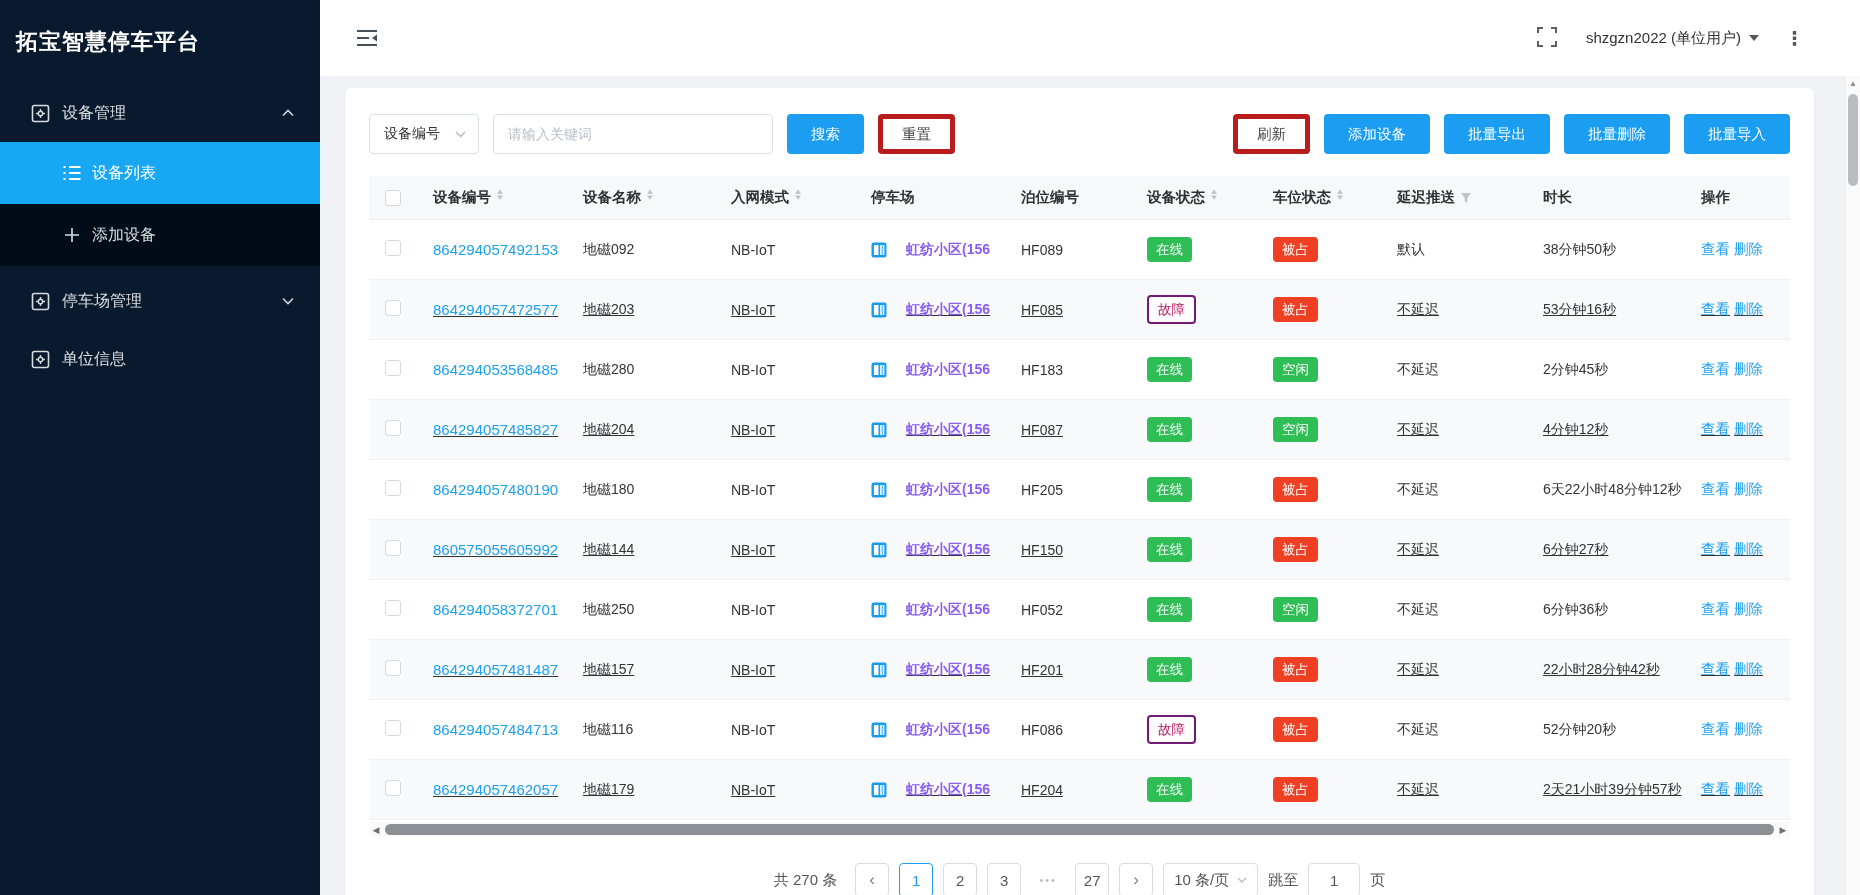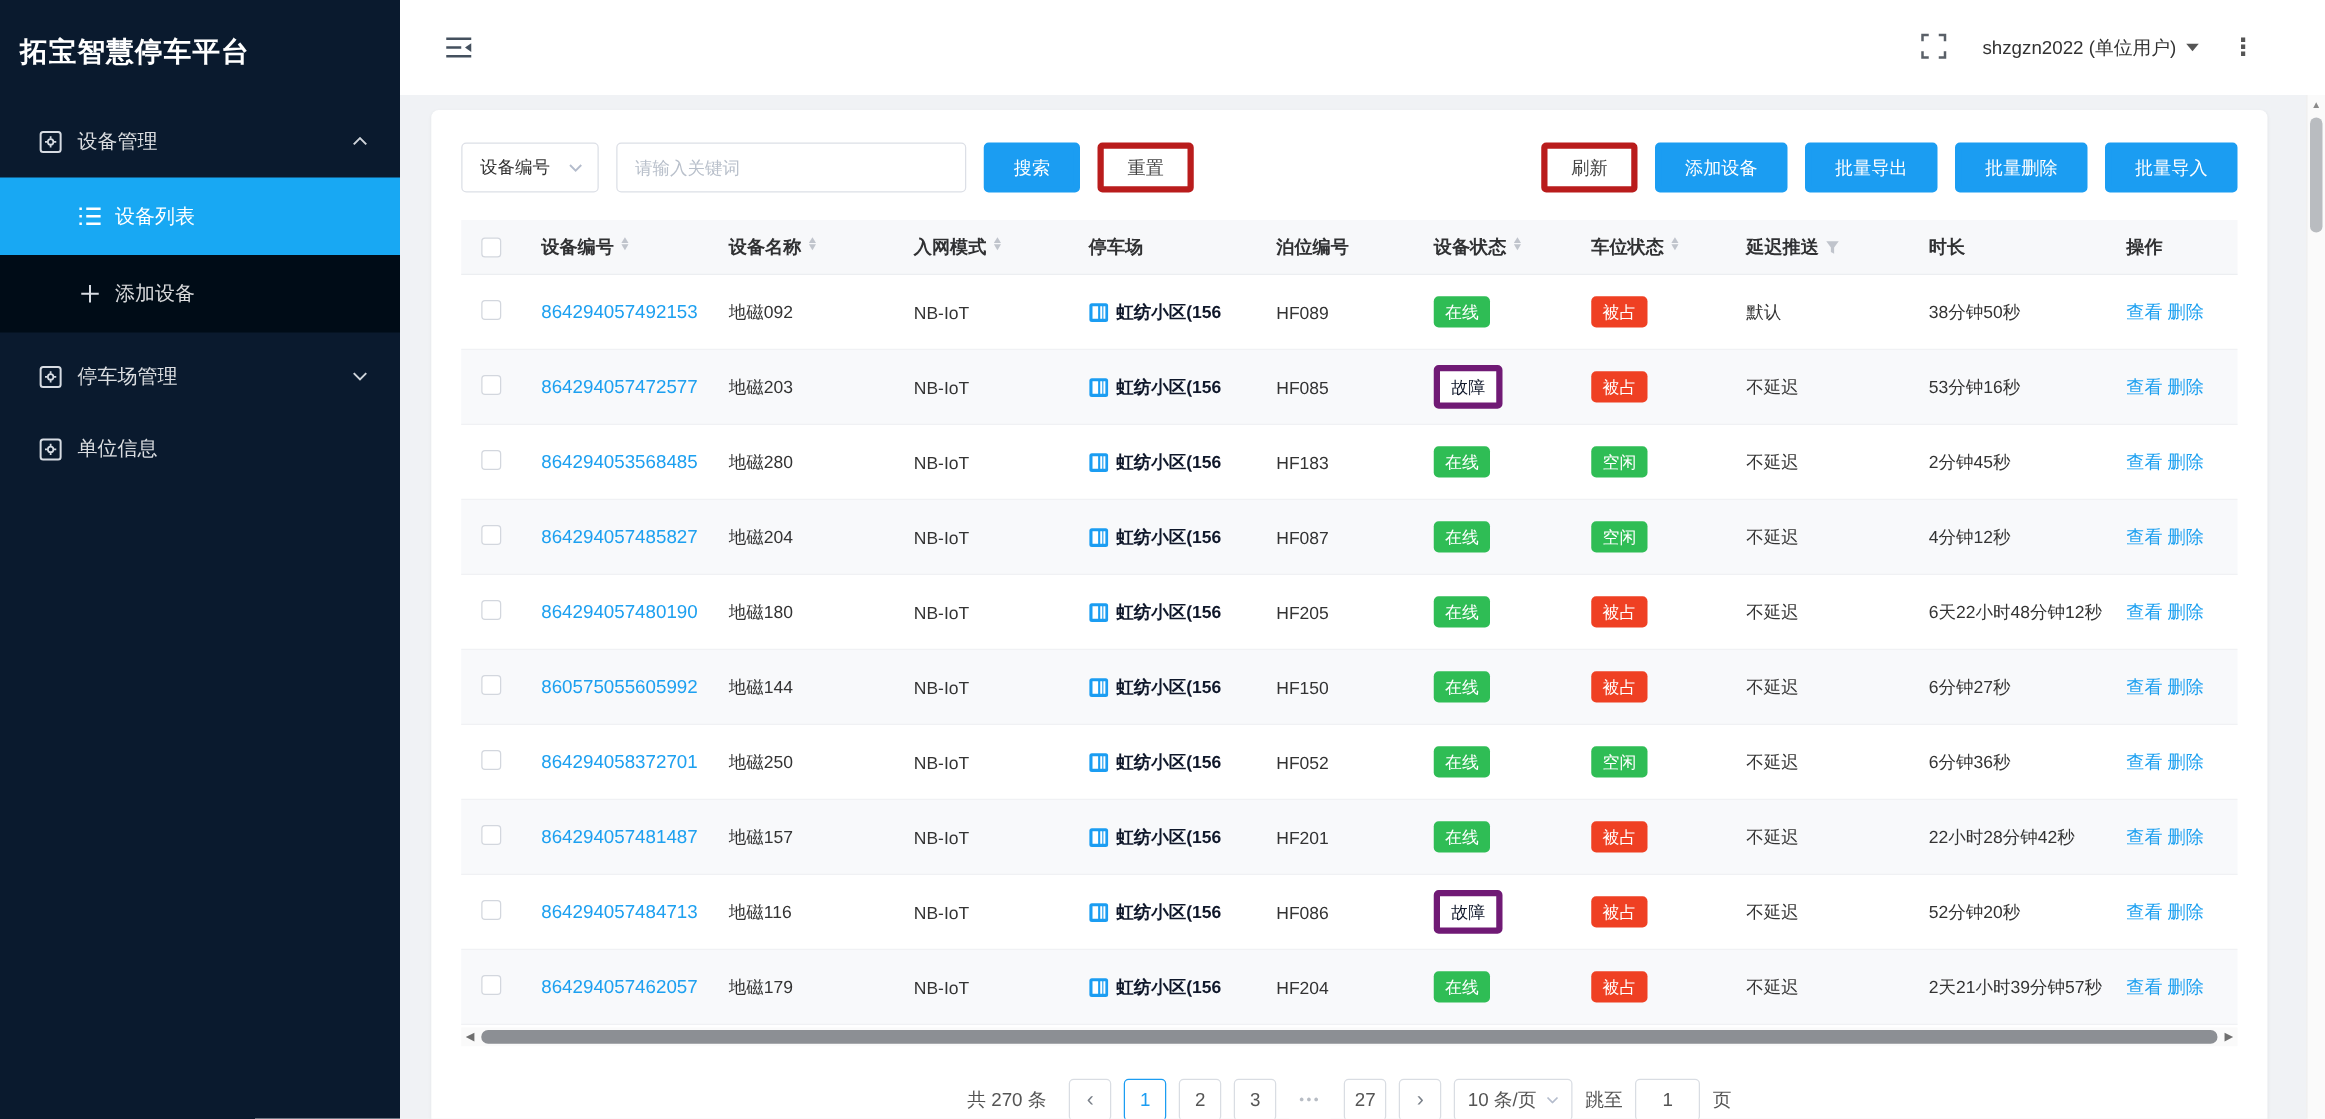--- a/index.html
+++ b/index.html
@@ -47,30 +47,30 @@
   .spacer { margin-left:auto; }
 
   
   .table { margin-top:22px; }
   .tr { display:grid; grid-template-columns:64px 150px 148px 140px 150px 126px 126px 124px 146px 158px 1fr; align-items:center; }
   .thead { background:#f7f8fa; height:44px; border-bottom:1px solid #eceef1; font-weight:bold; font-size:14.5px; color:#303133; }
   .th { display:flex; align-items:center; gap:5px; padding-right:6px; }
   .sorter { display:inline-flex; flex-direction:column; line-height:0; }
   .sorter i { font-style:normal; font-size:8px; color:#c0c4cc; height:6px; display:block; transform:scaleX(1.2); }
   .row { height:60px; border-bottom:1px solid #f0f1f4; font-size:14px; color:#333; }
-  .row.alt { background:#f8f9fb; }
+  .row.alt { background:#f8f9fb;text-decoration:underline; }
   .cell { padding-right:8px; }
   a.link { color:#1da0f0; text-decoration:none; cursor:pointer; }
   .id-link { font-size:15px; }
   .checkbox { width:16px; height:16px; border:1px solid #d3d7de; border-radius:3px; background:#fff; display:inline-block; cursor:pointer; margin-left:16px; }
-  .lot { display:flex; align-items:center; gap:6px; font-weight:bold; color:#0f172a; }
+  .lot { display:flex; align-items:center; gap:19px; font-weight:bold; color:#8b5cf6; }
   .badge { display:inline-block; padding:5px 9px; border-radius:4px; font-size:13.5px; color:#fff; line-height:1.15; }
   .badge.green { background:#2fbd55; }
   .badge.red { background:#ef4023; }
-  .badge.plain { background:#fff; border:5px solid #701a75; color:#0f172a; }
+  .badge.plain { background:#fff; border:2px solid #701a75; color:#be185d; }
   .dur { line-height:1.5; padding-right:14px; }
   .acts { display:flex; gap:4px; font-size:14.5px; }
   .funnel { display:inline-flex; }
 
   
   .hscroll { margin-top:2px; height:15px; background:#fafafa; display:flex; align-items:center; position:relative; }
   .hs-arrow { width:14px; font-size:9px; color:#6f6f6f; text-align:center; user-select:none; cursor:pointer; }
   .hs-thumb { position:absolute; left:16px; right:16px; top:2px; height:11px; background:#8c8f94; border-radius:6px; cursor:grab; }
 
   

